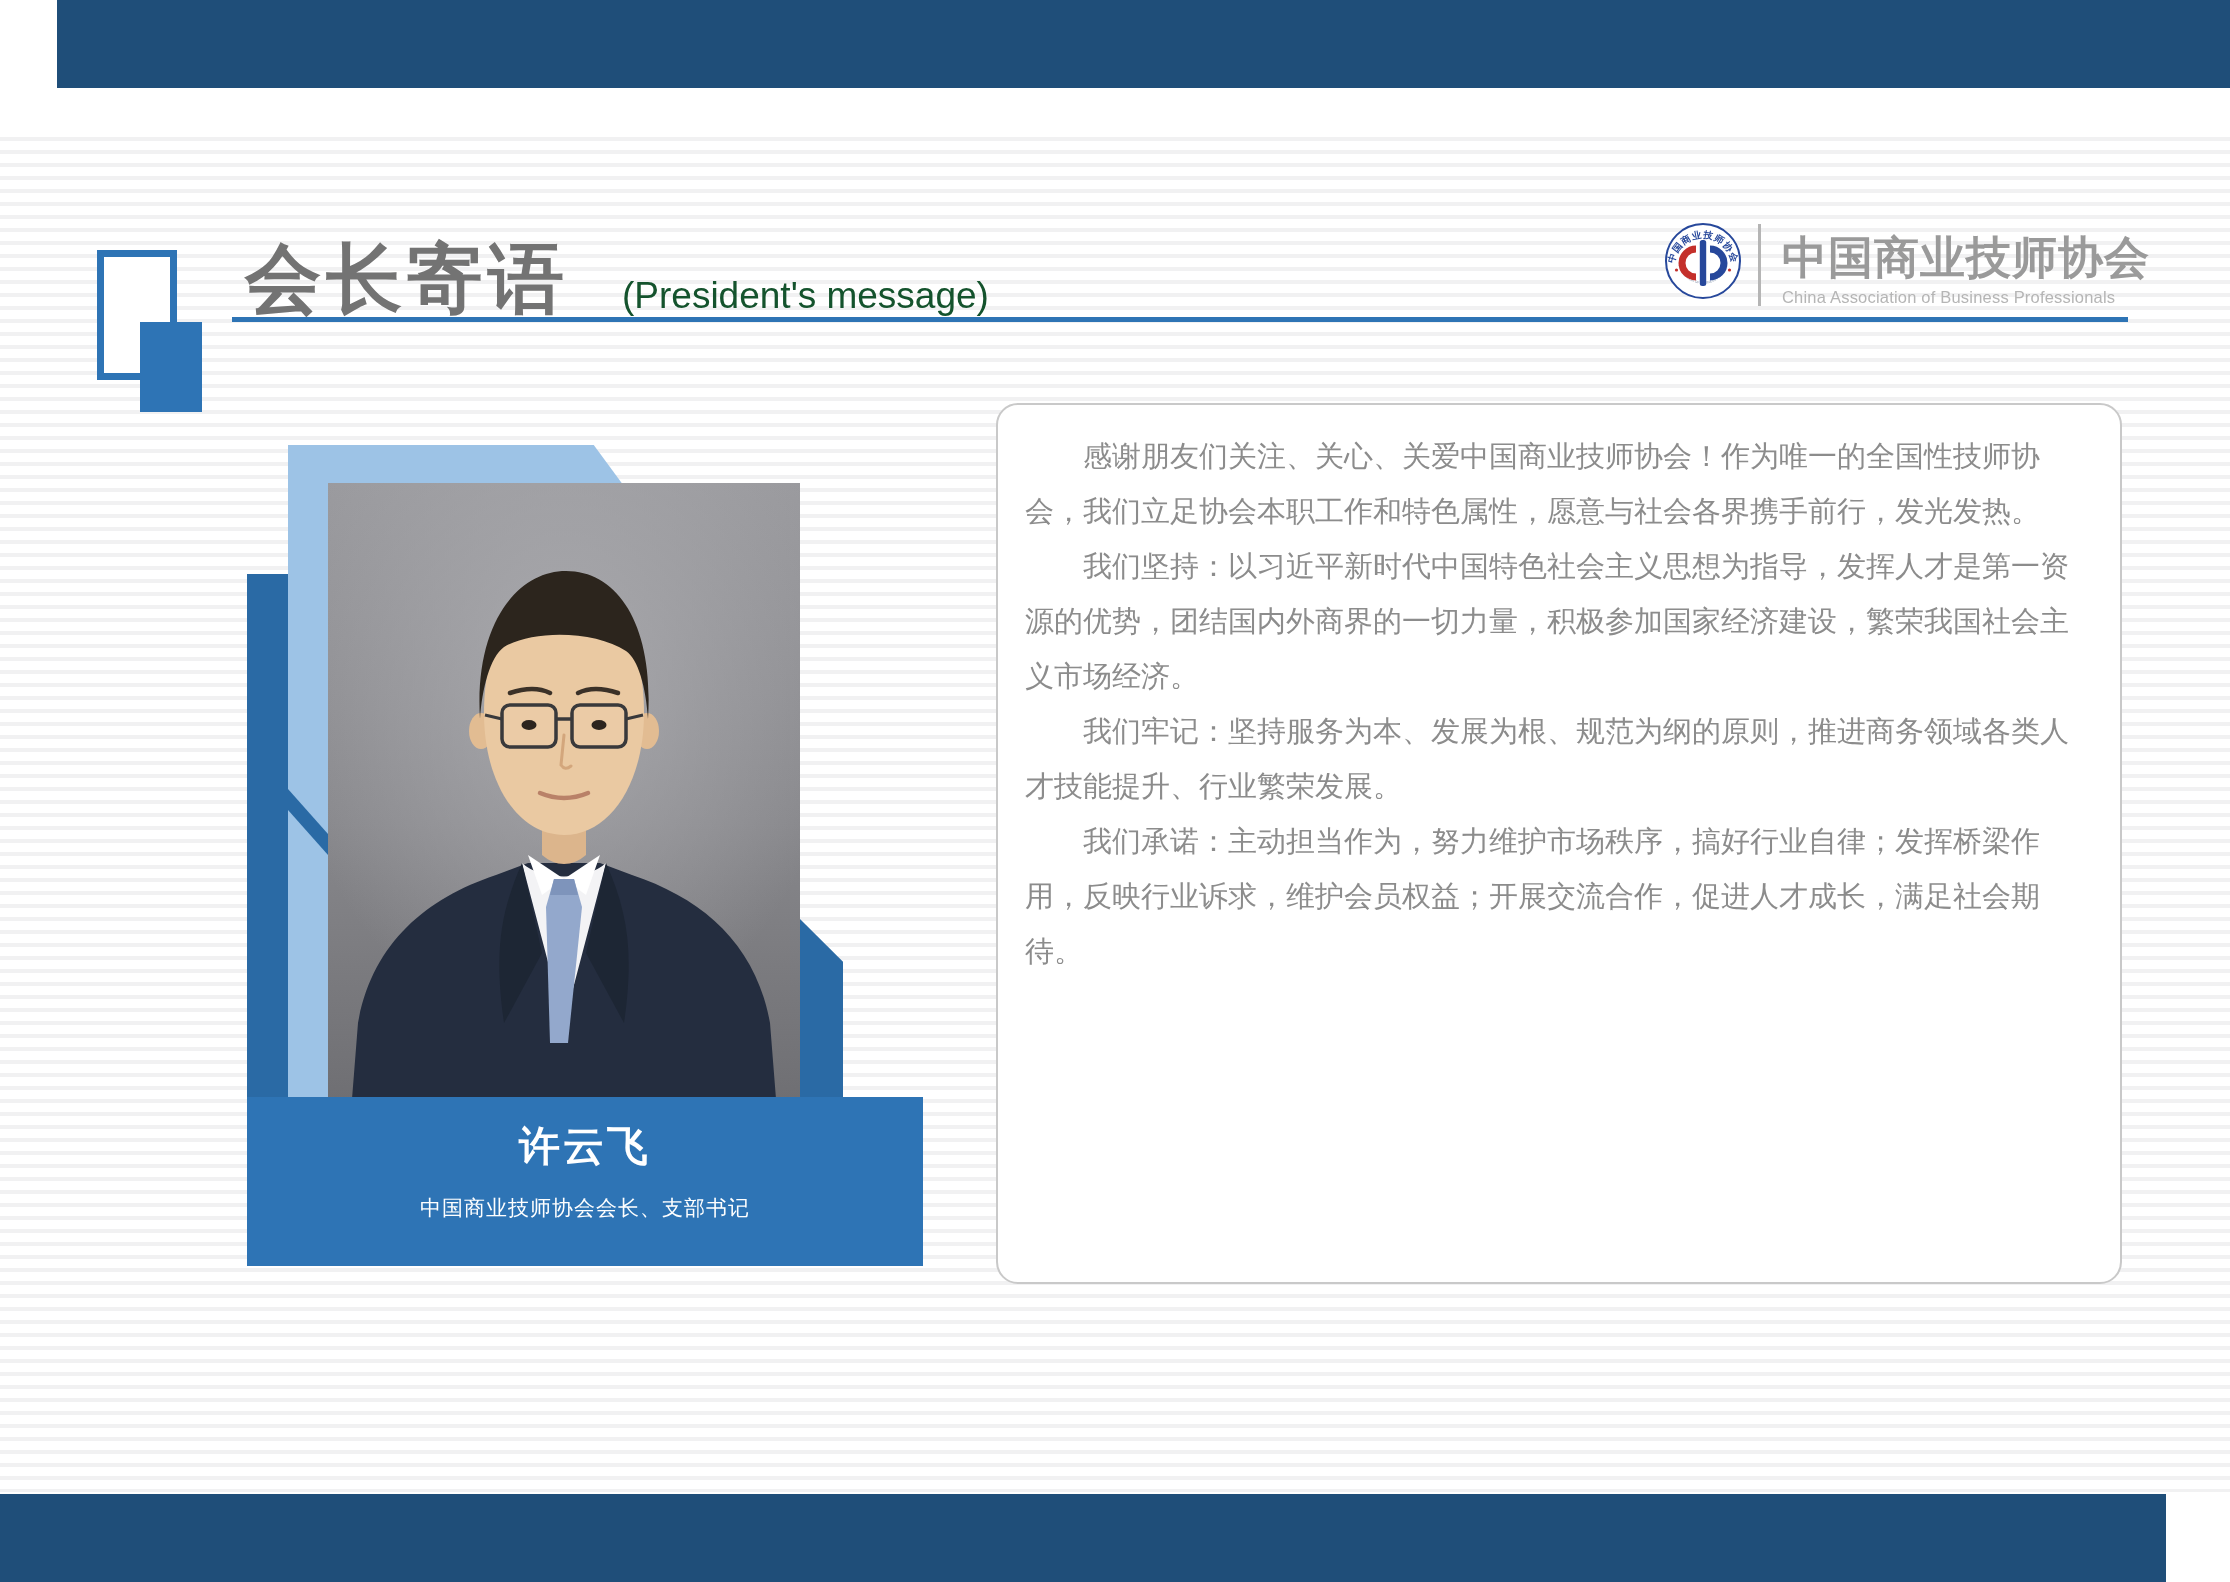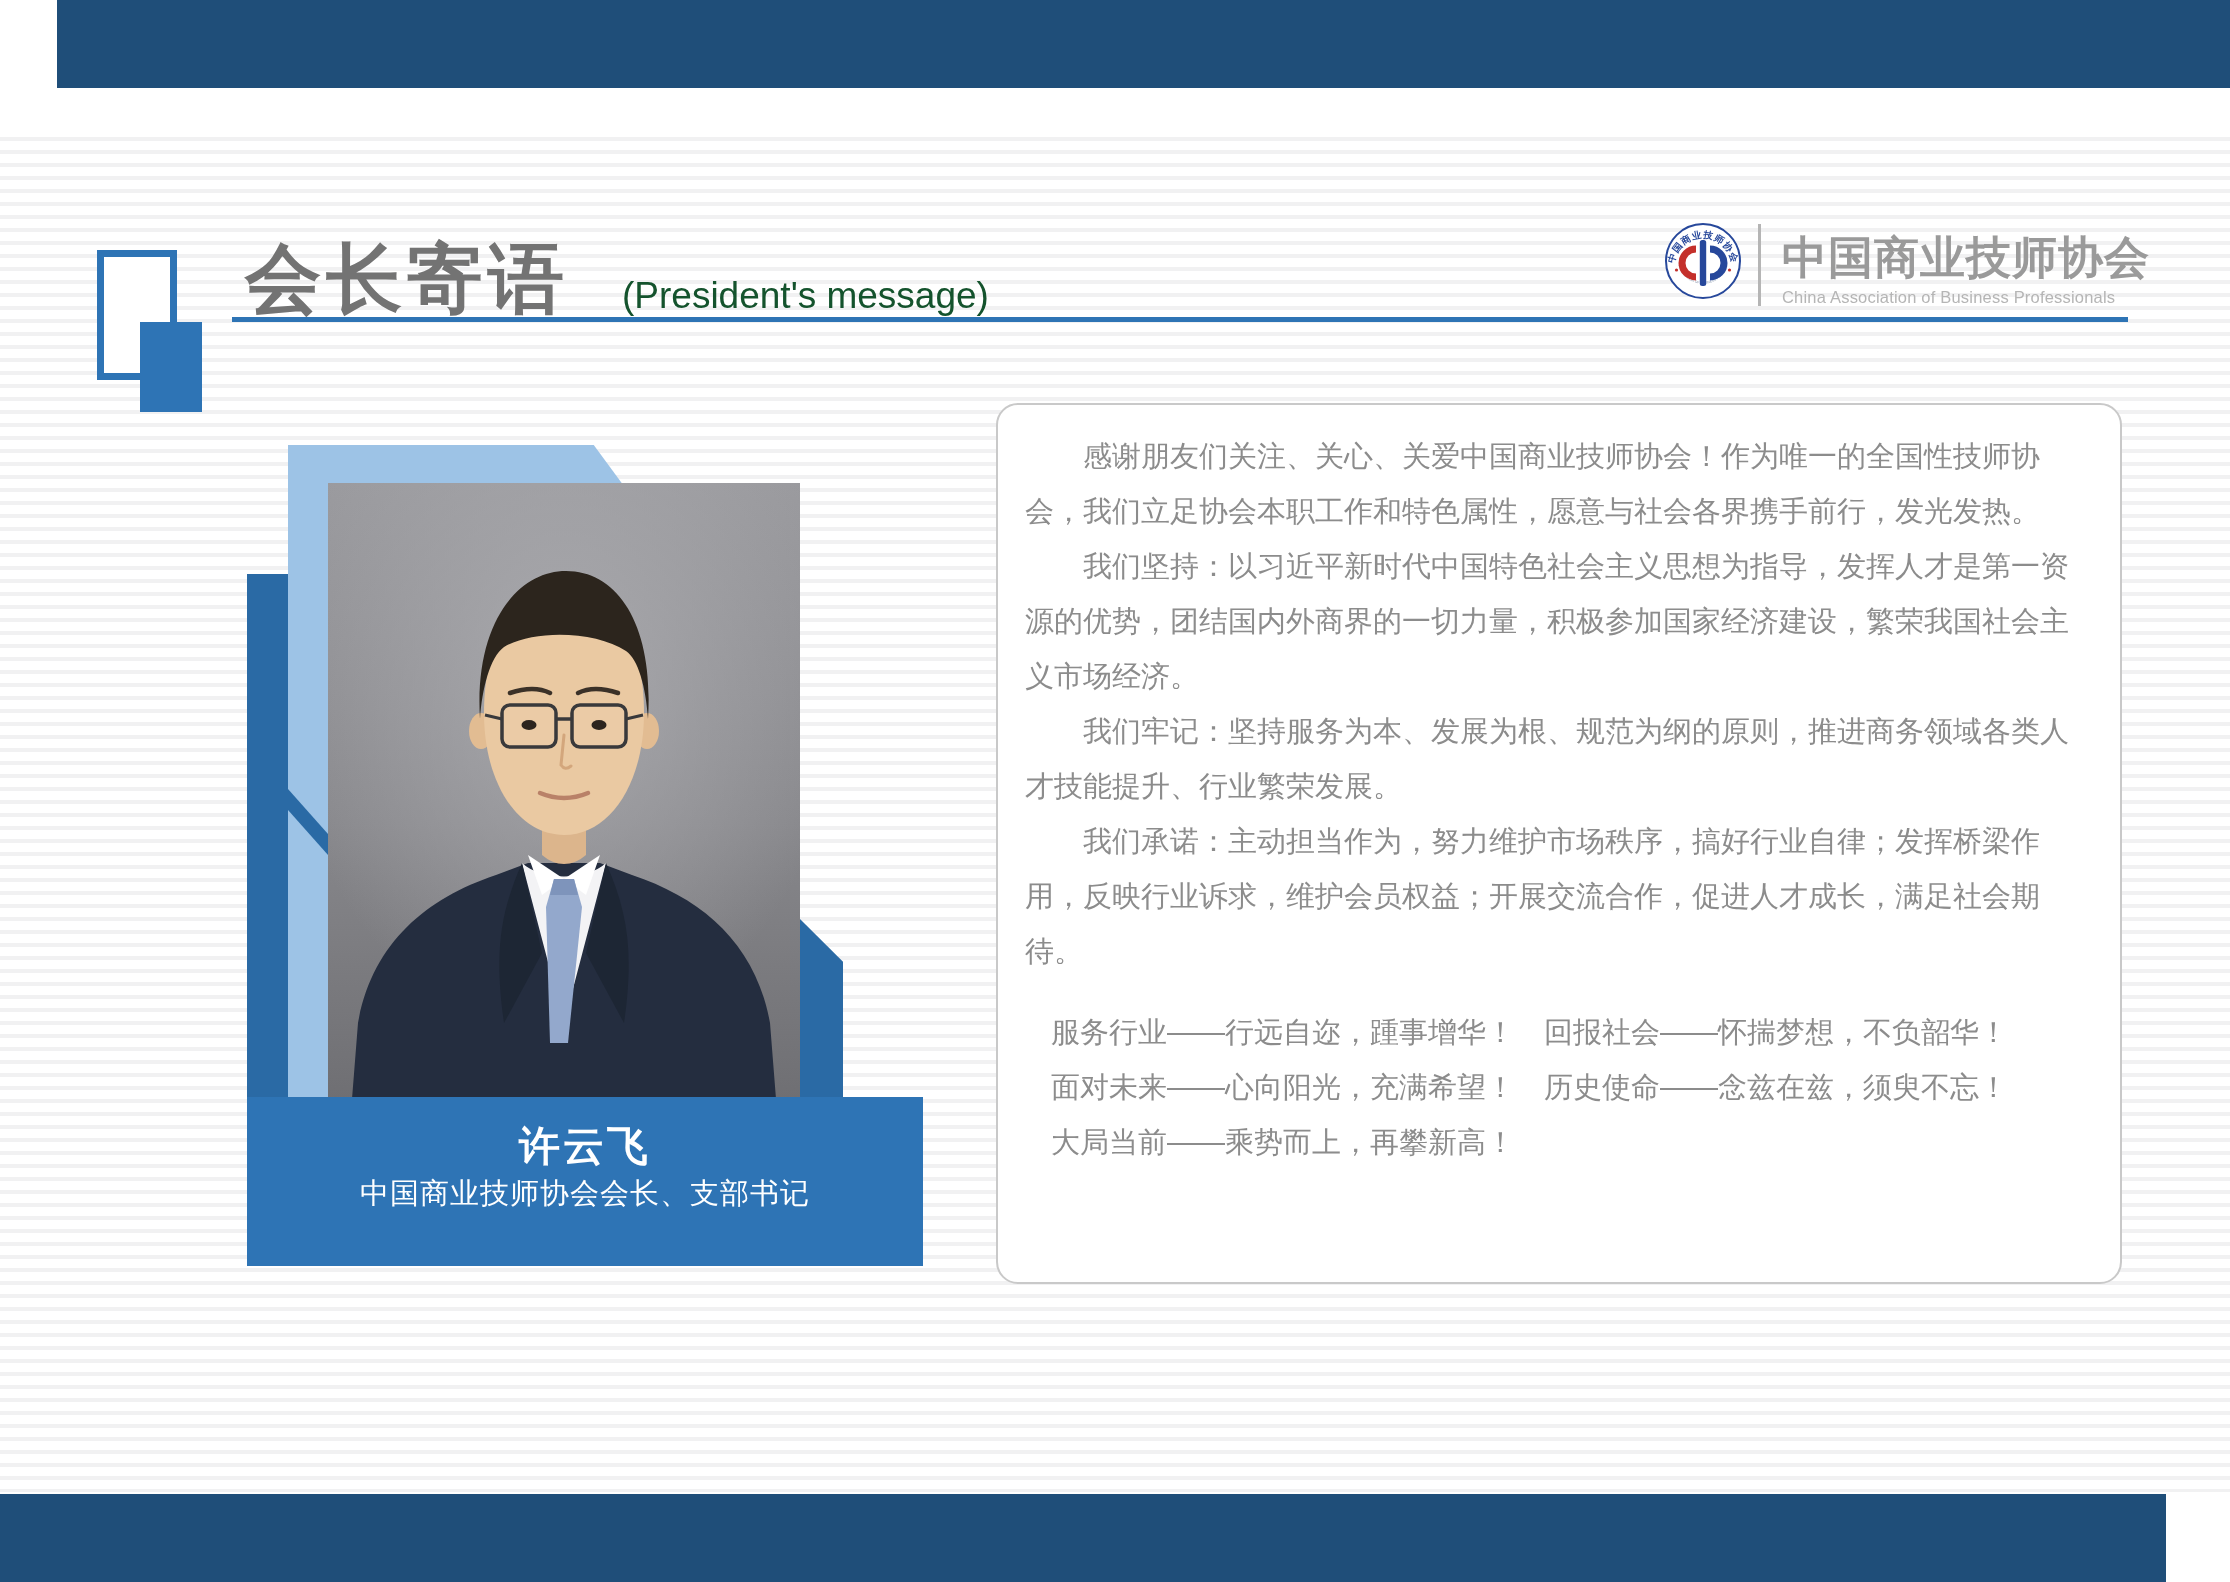--- a/index.html
+++ b/index.html
@@ -36,21 +36,21 @@
   .diag-stripe{ position:absolute; left:288px; top:789px; width:40px; height:66px; background:#2a6aa5;
                 clip-path:polygon(0 0, 100% 68%, 100% 100%, 0 32%); z-index:2; }
   .wedge-right{ position:absolute; left:800px; top:919px; width:43px; height:178px; background:#2a6aa5;
                 clip-path:polygon(0 0, 100% 24%, 100% 100%, 0 100%); z-index:2; }
 
   .photo { position:absolute; left:328px; top:483px; width:472px; height:616px; z-index:3; }
   .photo svg { display:block; }
 
   .card { position:absolute; left:247px; top:1097px; width:676px; height:169px; background:#2e74b5; z-index:4; text-align:center; color:#ffffff; }
   .card-name  { margin-top:22px; font-size:41px; font-weight:bold; letter-spacing:3px; }
-  .card-title { font-size:29px; letter-spacing:1px; }
+  .card-title { margin-top:20px; font-size:21px; letter-spacing:1px; }
 
   
   .panel {
     position:absolute; left:996px; top:403px; width:1126px; height:881px; box-sizing:border-box;
     background:#ffffff; border:2px solid #c9c9c9; border-radius:22px;
     padding:24px 24px 0 27px; z-index:2;
   }
   .panel p { margin:0; font-size:29px; line-height:55px; color:#8c8c8c; text-indent:58px; overflow-wrap:break-word; }
   .mottos { margin-top:26px; }
   .mottos p { text-indent:26px; }
@@ -157,20 +157,15 @@
     <div class="card-title">中国商业技师协会会长、支部书记</div>
   </div>
 
   <div class="panel">
     <div>
         <p>感谢朋友们关注、关心、关爱中国商业技师协会！作为唯一的全国性技师协会，我们立足协会本职工作和特色属性，愿意与社会各界携手前行，发光发热。</p>
         <p>我们坚持：以习近平新时代中国特色社会主义思想为指导，发挥人才是第一资源的优势，团结国内外商界的一切力量，积极参加国家经济建设，繁荣我国社会主义市场经济。</p>
         <p>我们牢记：坚持服务为本、发展为根、规范为纲的原则，推进商务领域各类人才技能提升、行业繁荣发展。</p>
         <p>我们承诺：主动担当作为，努力维护市场秩序，搞好行业自律；发挥桥梁作用，反映行业诉求，维护会员权益；开展交流合作，促进人才成长，满足社会期待。</p>
       </div>
-    <div class="mottos">
-        <p>服务行业——行远自迩，踵事增华！　回报社会——怀揣梦想，不负韶华！</p>
-        <p>面对未来——心向阳光，充满希望！　历史使命——念兹在兹，须臾不忘！</p>
-        <p>大局当前——乘势而上，再攀新高！</p>
-      </div>
   </div>
 
 </div>
 
 </body></html>

